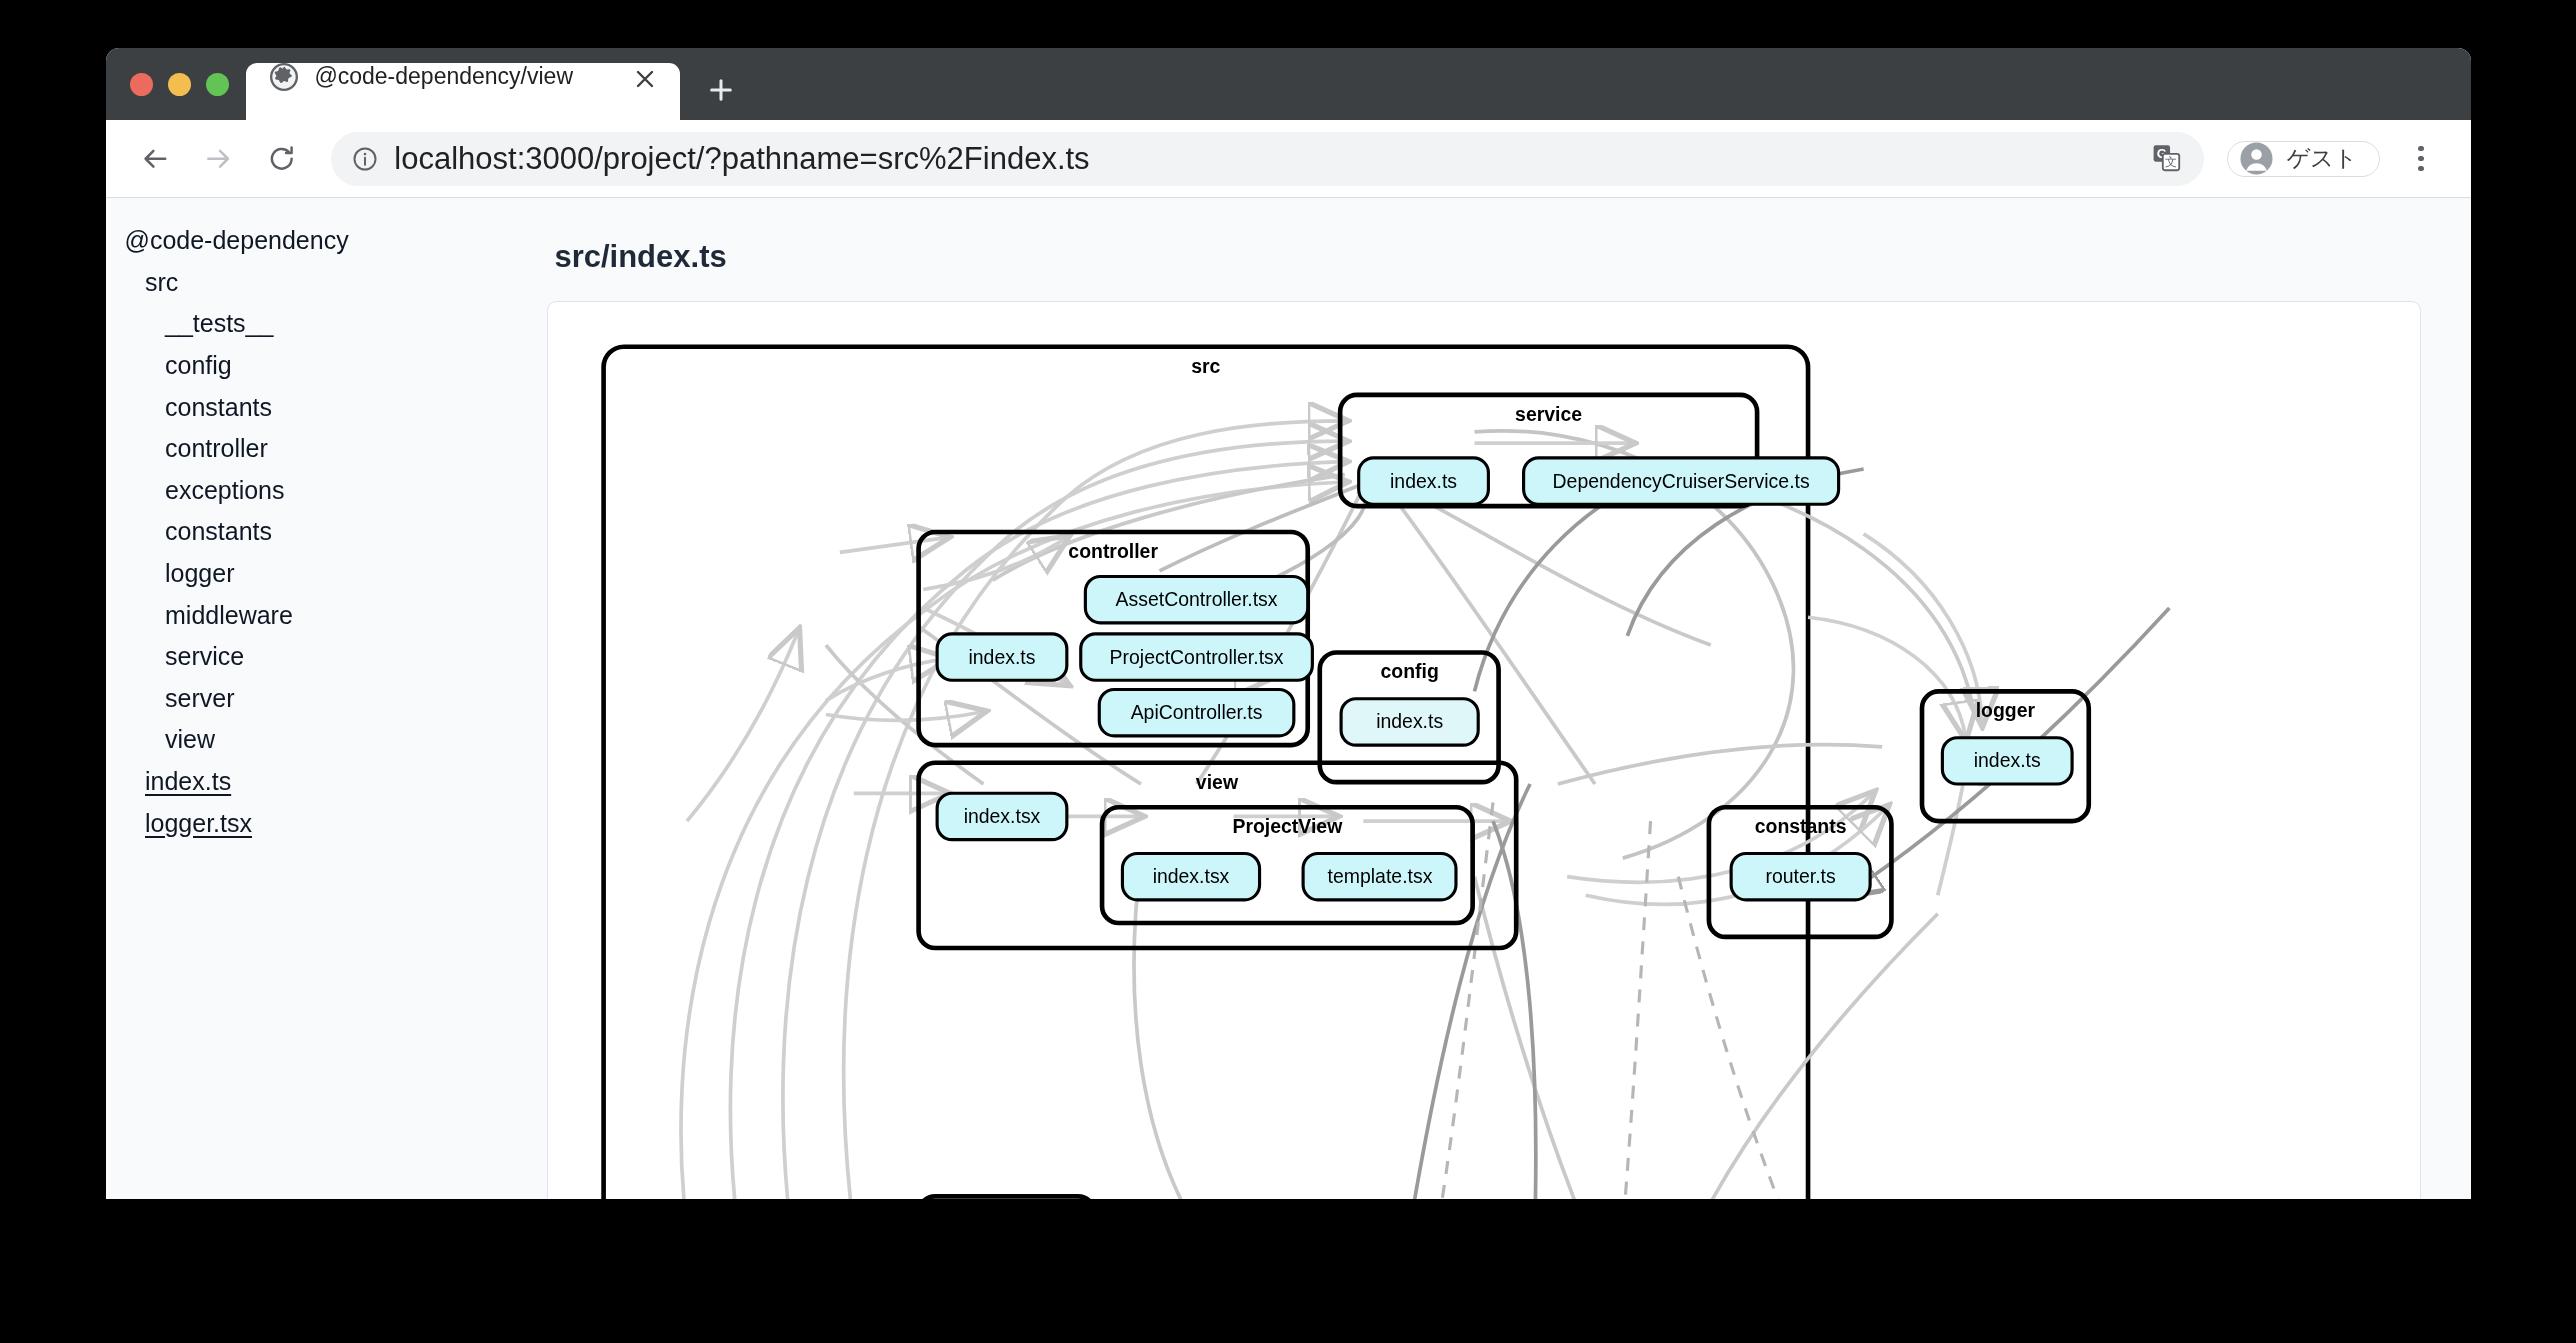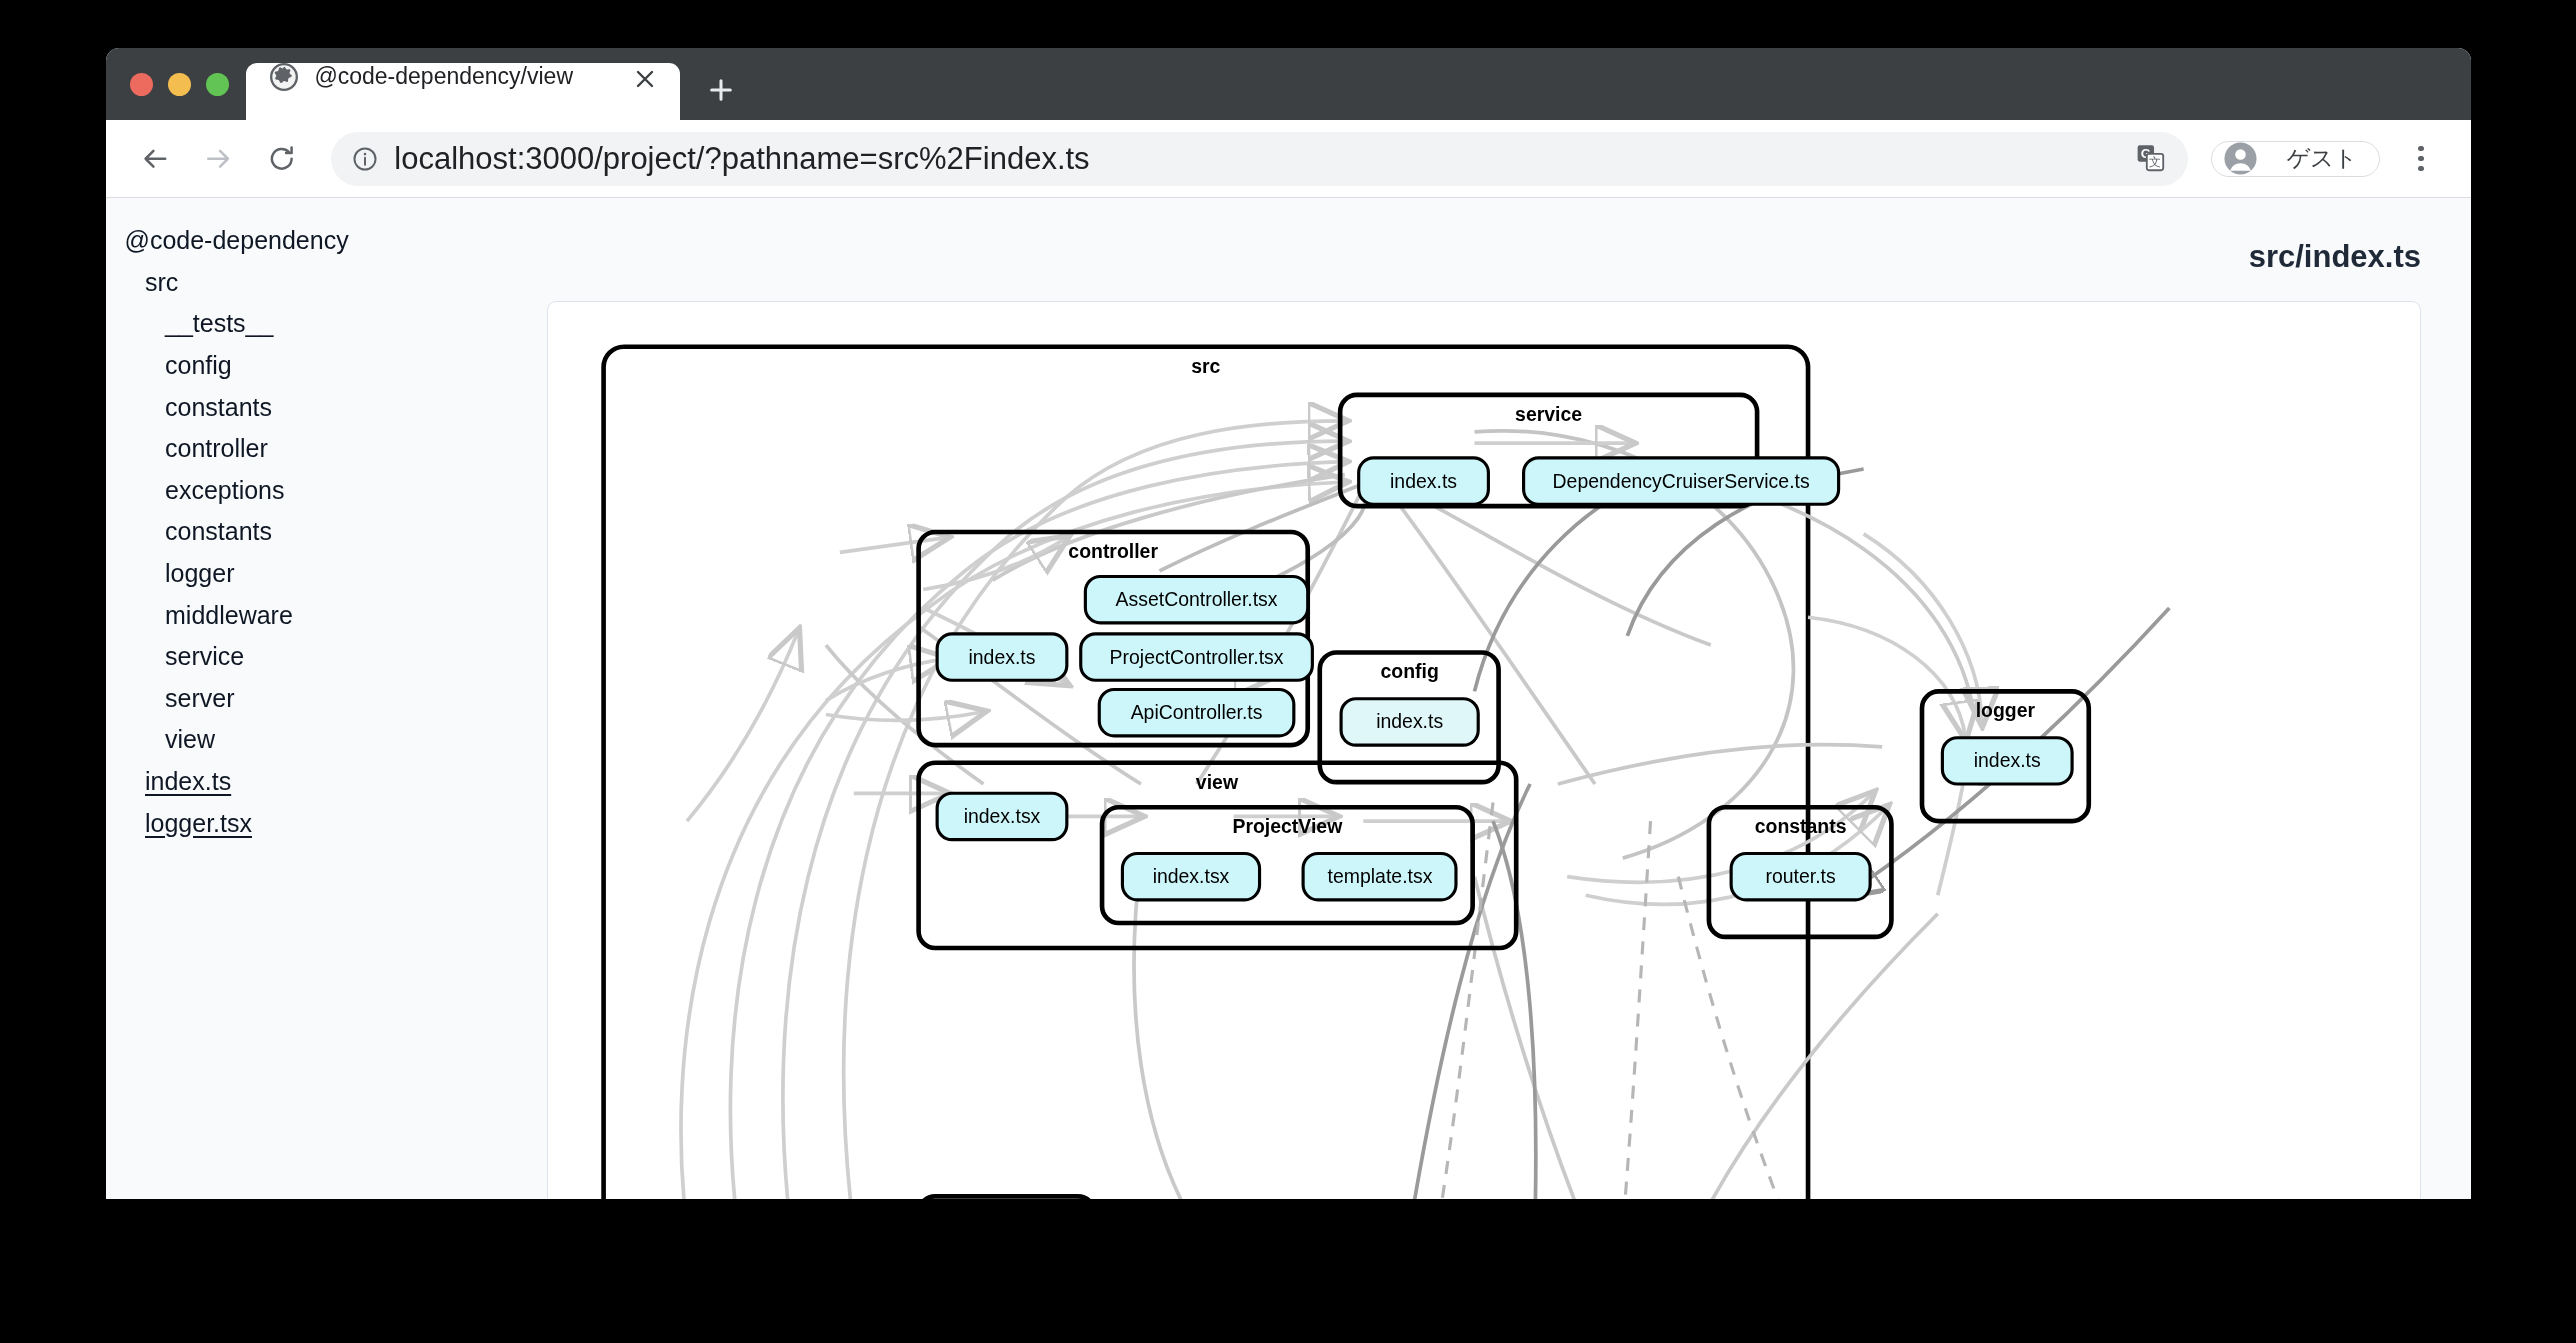--- a/index.html
+++ b/index.html
@@ -84,21 +84,21 @@
     display: flex; align-items: center;
     padding: 0 20.4px;
     gap: 15px;
     margin: 0 13px;
   }
   .omni-info { width: 28px; height: 28px; flex: 0 0 auto; color: #5f6368; }
   .omni-url { font-size: 31px; color: #202124; white-space: nowrap; overflow: hidden; }
   .omni-translate { width: 33px; height: 33px; flex: 0 0 auto; margin-left: auto; }
 
   .profile {
-    display: flex; align-items: center; gap: 29px;
+    display: flex; align-items: center; gap: 13px;
     height: 36px; padding: 0 22px 0 11px;
     border: 0.9px solid #dadce0; border-radius: 27px;
     flex: 0 0 auto;
     justify-content: flex-end;
   }
   .profile-avatar { width: 35px; height: 35px; flex: 0 0 auto; }
   .profile-name { font-size: 23px; color: #3c4043; white-space: nowrap; }
   .kebab {
     width: 48px; height: 48px; flex: 0 0 auto; margin-left: 7.4px;
     display: flex; flex-direction: column; align-items: center; justify-content: center; gap: 4.6px;
@@ -127,21 +127,20 @@
     white-space: nowrap;
   }
   .tree-item.link { text-decoration: underline; text-underline-offset: 3.7px; }
 
   
   .main {
     flex: 1 1 auto;
     padding: 24px 50px 0 43px;
     overflow: hidden;
     position: relative;
-    text-align: right;
   }
   .page-title {
     font-size: 31px; font-weight: bold; color: #1f2937;
     margin: 16.7px 0 26px 7.4px;
   }
   .graph-card {
     background: #ffffff;
     border: 1.9px solid #dde3ed;
     border-radius: 9.3px;
     height: 927px;

